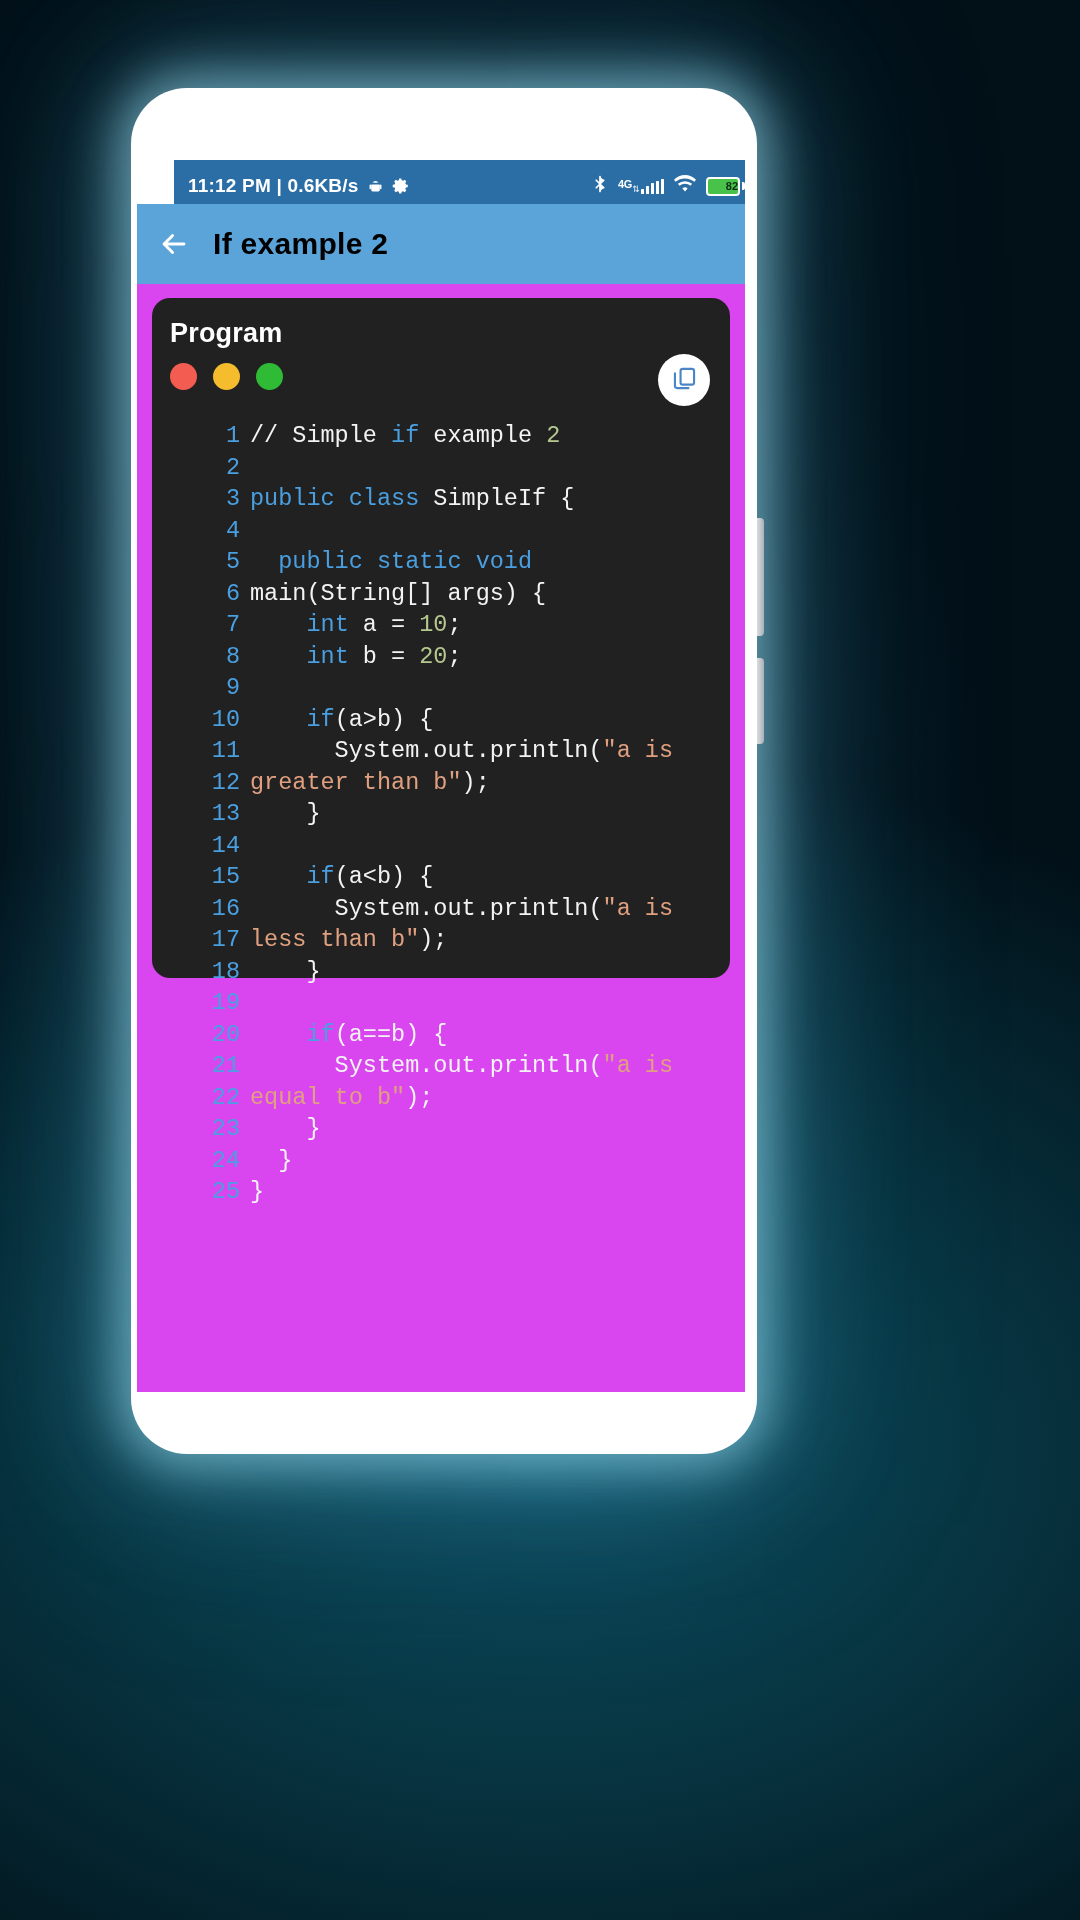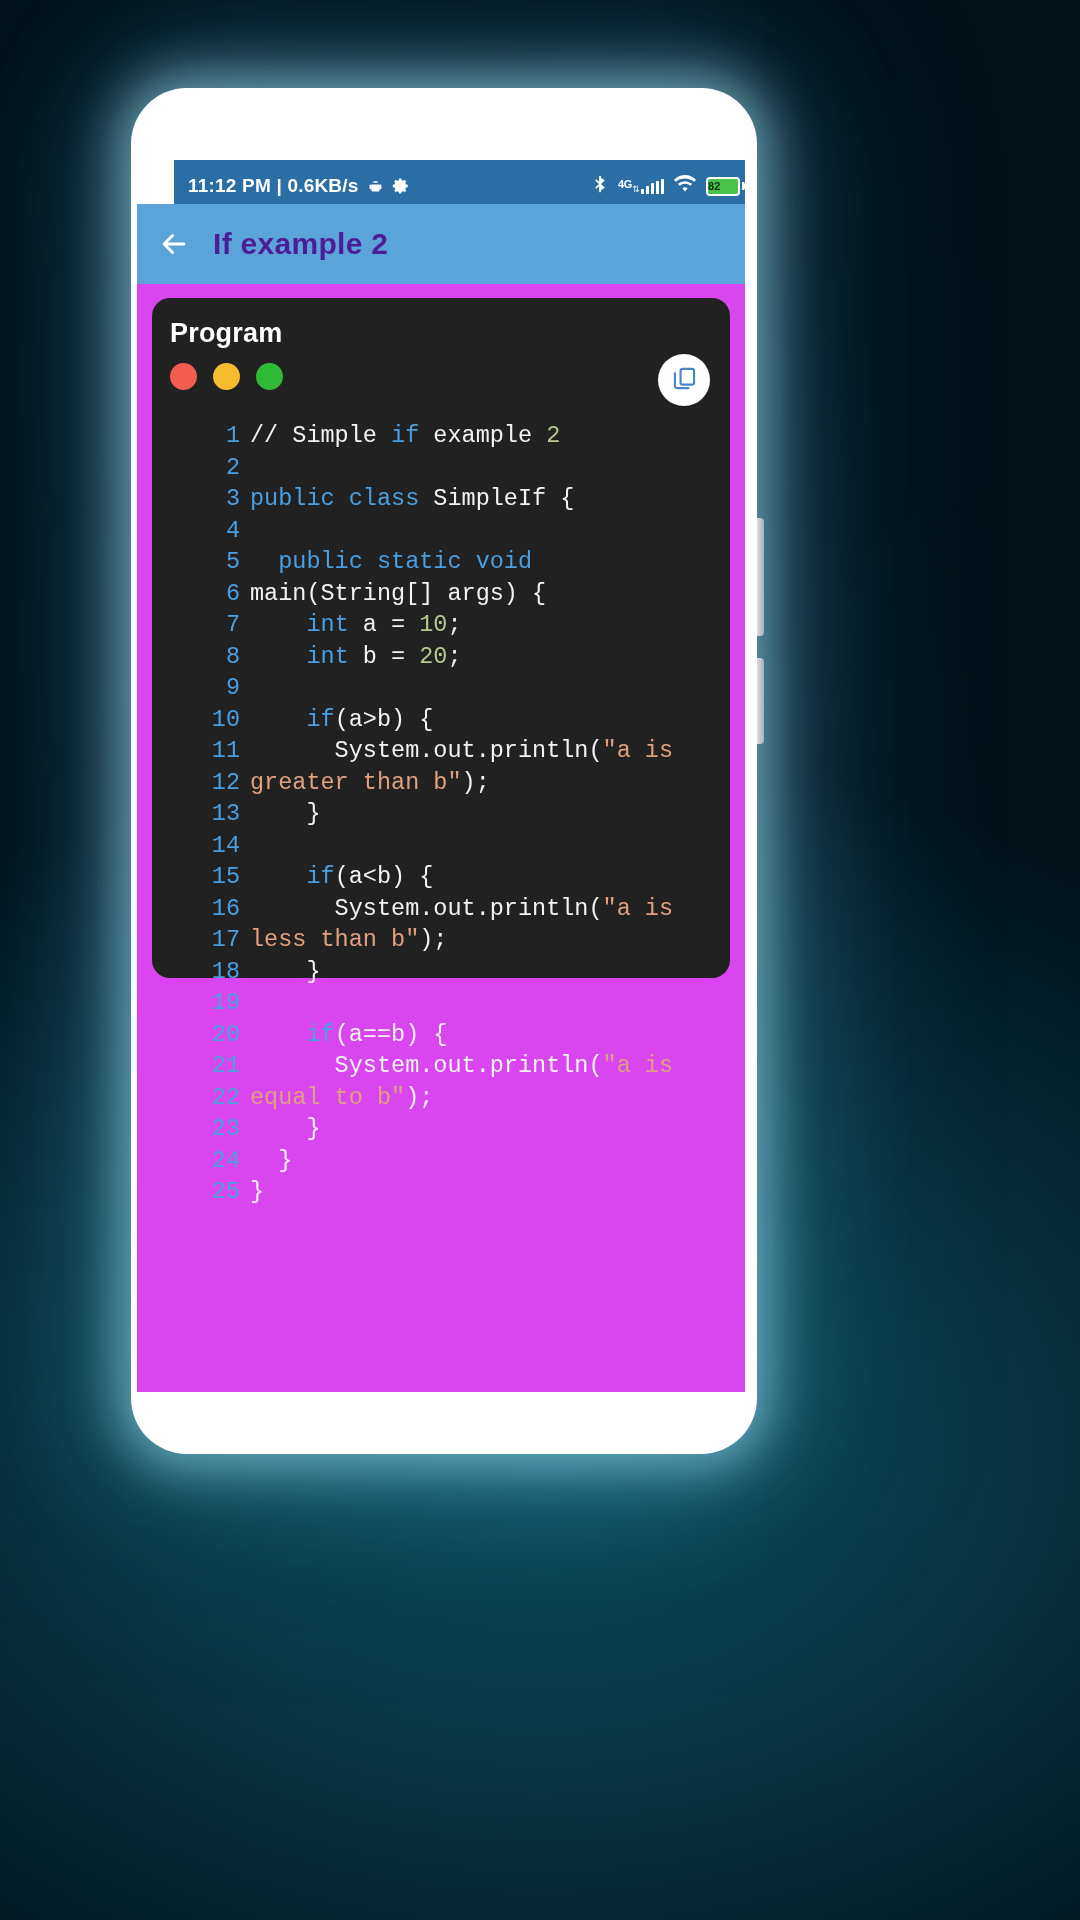--- a/index.html
+++ b/index.html
@@ -107,21 +107,21 @@
   .wifi-glyph { width: 24px; height: 20px; }
 
   .battery {
     display: flex; align-items: center; gap: 2px;
   }
   .batt-body {
     width: 34px; height: 19px;
     border: 2px solid #ffffff;
     border-radius: 4px;
     background: #49c24a;
-    display: flex; align-items: center; justify-content: flex-start;
+    display: flex; align-items: center; justify-content: flex-end;
   }
   .batt-pct { font-size: 11px; font-weight: 700; color: #0d2c16; }
   .batt-cap { width: 3px; height: 8px; background: #ffffff; border-radius: 0 2px 2px 0; }
   .bolt { font-size: 16px; line-height: 1; margin-left: 1px; }
 
   
   #app-bar {
     position: absolute;
     left: 0;
     top: 44px;
@@ -132,21 +132,21 @@
     align-items: center;
     padding: 0 20px;
     gap: 22px;
   }
   #back-arrow {
     width: 34px; height: 34px;
     display: flex; align-items: center; justify-content: center;
     cursor: pointer;
   }
   #app-title {
-    color: #4c1d95;
+    color: #000000;
     font-size: 30px;
     font-weight: 700;
     letter-spacing: 0.3px;
   }
 
   
   #content {
     position: absolute;
     left: 0;
     top: 124px;

